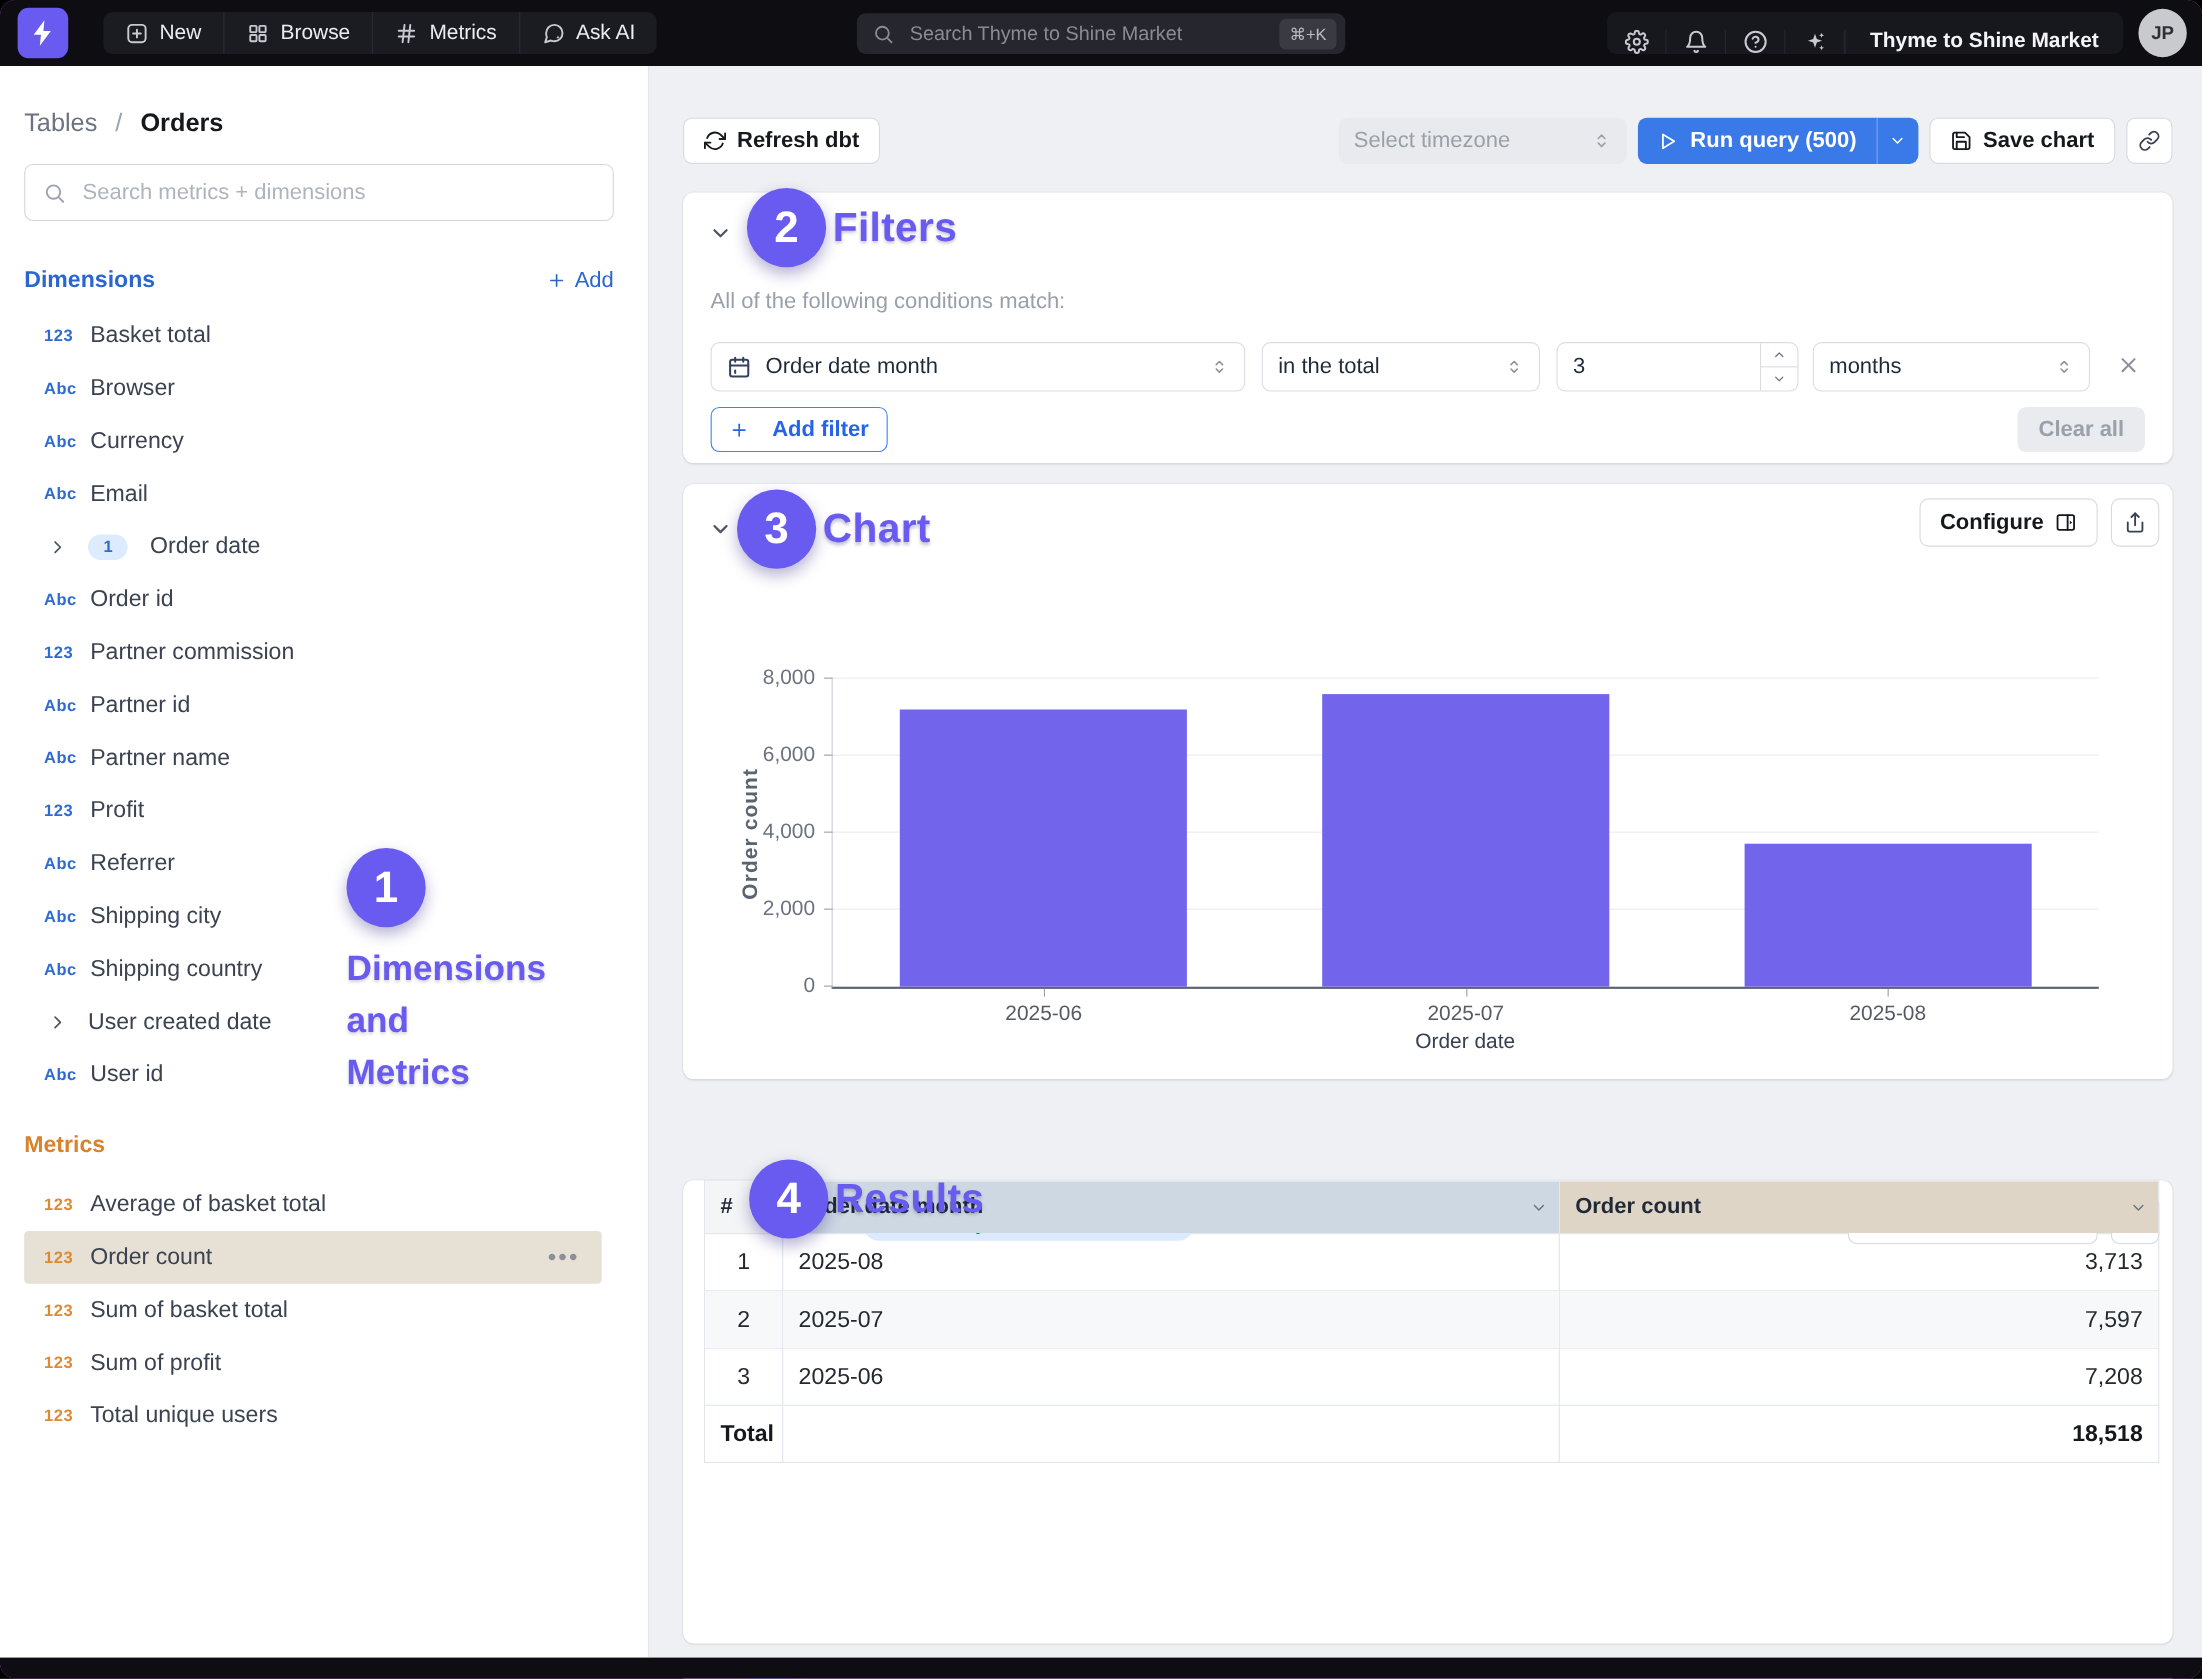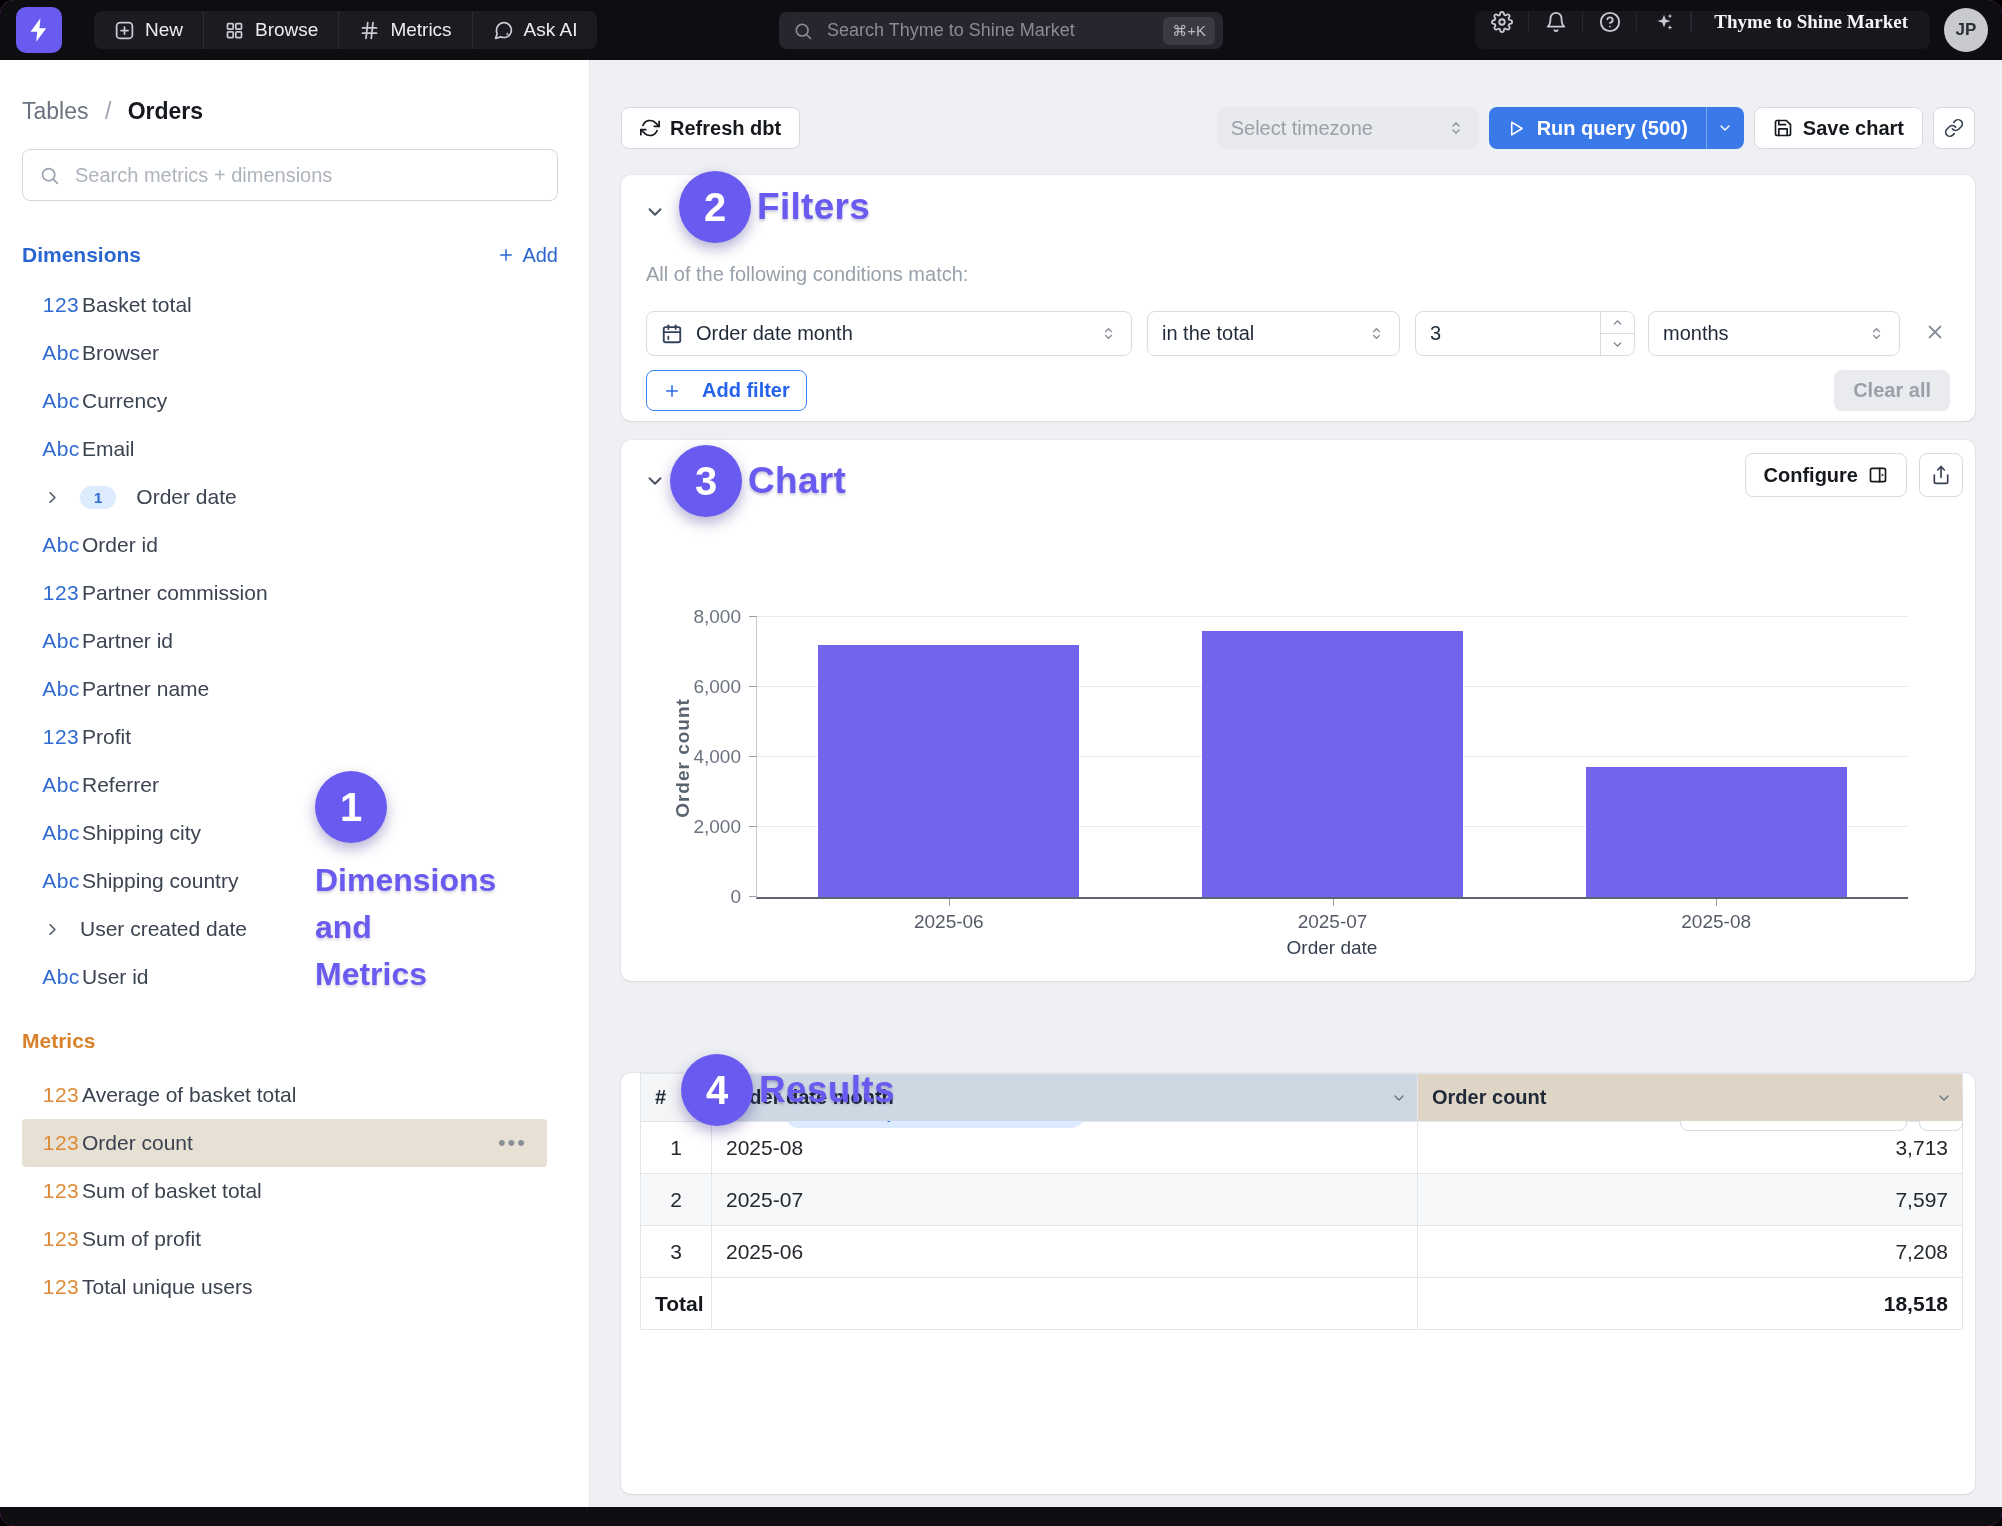--- a/index.html
+++ b/index.html
@@ -18,21 +18,21 @@
   .nav-item:not(:last-child){border-right:1px solid #2c2c35;}
   .nav-item .ico{width:21px;height:21px;color:#c9c9d2;}
   .top-search{position:absolute;left:779px;top:12px;width:444px;height:37px;background:#26262e;border-radius:8px;
     display:flex;align-items:center;padding:0 8px 0 14px;}
   .top-search .ico{width:20px;height:20px;color:#8b8b94;flex:0 0 auto;}
   .top-search input{flex:1;background:transparent;border:0;outline:0;color:#d6d6dd;font-size:18px;margin-left:12px;
     font-family:inherit;}
   .top-search input::placeholder{color:#8b8b94;}
   .kbd{background:#3a3a43;color:#b9bac2;border-radius:6px;padding:5px 9px;font-size:15px;flex:0 0 auto;}
   .top-right{margin-left:auto;display:flex;align-items:center;margin-right:14px;}
-  .top-icon-group{display:flex;align-items:flex-start;height:38px;background:#17171e;border-radius:8px;overflow:hidden;font-family:Liberation Serif, serif;}
+  .top-icon-group{display:flex;align-items:flex-end;height:38px;background:#17171e;border-radius:8px;overflow:hidden;}
   .top-icon-cell{width:54px;display:flex;align-items:center;justify-content:center;color:#c9c9d2;cursor:pointer;}
   .top-icon-cell:not(:last-child){border-right:1px solid #26262e;}
   .top-icon-cell .ico{width:22px;height:22px;}
   .org-cell{display:flex;align-items:center;padding:0 22px;color:#f5f5f7;font-size:19px;font-weight:600;
     border-left:1px solid #26262e;cursor:pointer;}
   .avatar{width:44px;height:44px;border-radius:50%;background:#c9cacd;color:#2b2f36;font-weight:700;font-size:17px;
     display:flex;align-items:center;justify-content:center;margin-left:14px;cursor:pointer;}
 
   
   .frame{position:absolute;top:60px;bottom:19px;left:0;right:0;display:flex;}
@@ -53,21 +53,21 @@
   .title-dims{color:var(--link-blue,#2a66cf);}
   .title-mets{color:var(--metric-orange,#d9822b);}
   .add-btn{margin-left:auto;display:flex;align-items:center;gap:7px;color:var(--link-blue,#2a66cf);
     font-size:20px;cursor:pointer;}
   .add-btn .ico{width:18px;height:18px;}
   .field-list{margin-top:14px;}
   .field-item{display:flex;align-items:center;height:48px;padding:0 20px 0 40px;font-size:21px;color:#3b4350;
     cursor:pointer;position:relative;margin:0 0;}
   .field-item.selected{background:var(--selected-beige,#e7e0d4);border-radius:4px;margin:0 42px 0 22px;
     padding-left:18px;}
-  .type-ico{width:42px;flex:0 0 auto;font-size:21px;font-weight:400;letter-spacing:.5px;text-align:center;}
+  .type-ico{width:42px;flex:0 0 auto;font-size:15px;font-weight:700;letter-spacing:.5px;}
   .type-dim{color:#2f6bd0;}
   .type-met{color:#dd8a35;}
   .grp-chevron{width:19px;height:19px;color:#4b5563;margin-right:18px;margin-left:3px;flex:0 0 auto;}
   .badge-pill{background:#dcebfd;color:#2f6bd0;border-radius:14px;padding:3px 14px;font-size:15px;font-weight:700;
     margin-right:20px;flex:0 0 auto;}
   .dots{margin-left:auto;color:#8a8f98;font-size:22px;letter-spacing:2px;line-height:10px;}
 
   
   .main{flex:1;position:relative;background:#eef0f3;padding:0 28px 0 31px;overflow:visible;}
   .toolbar{margin-top:47px;height:42px;display:flex;align-items:center;}

